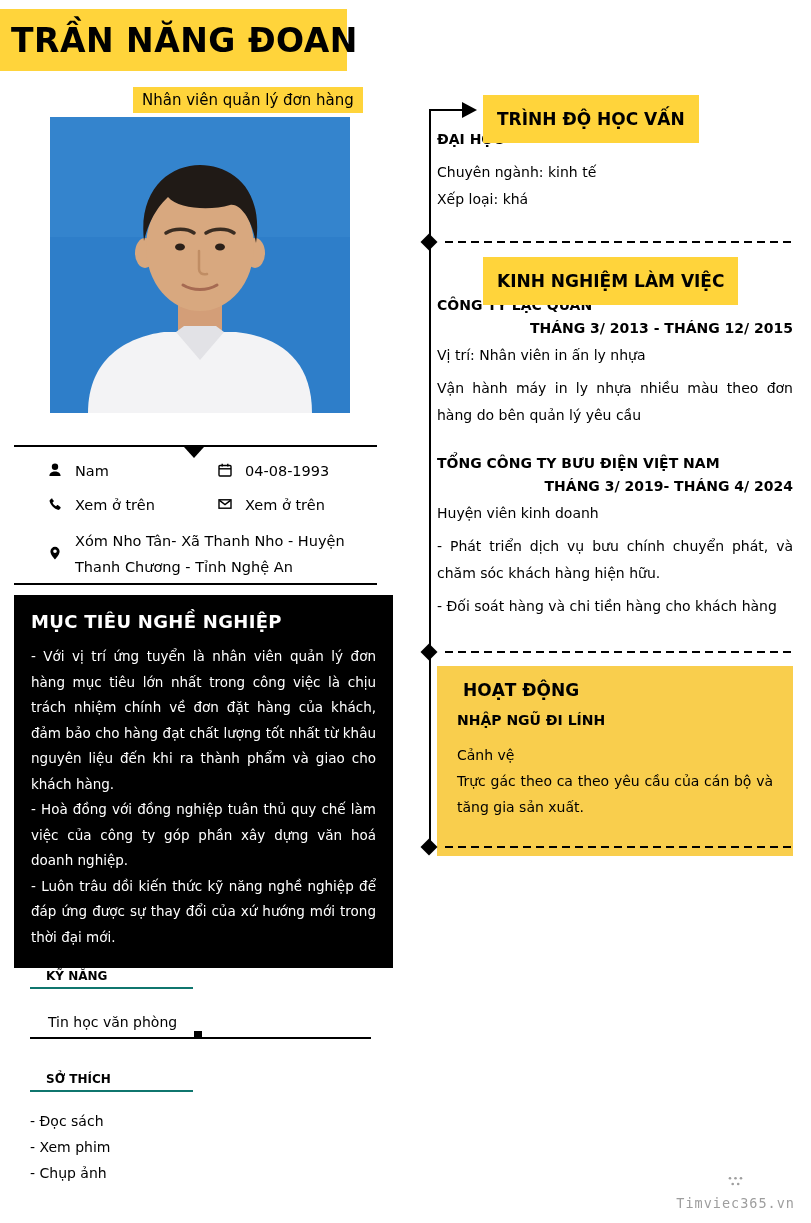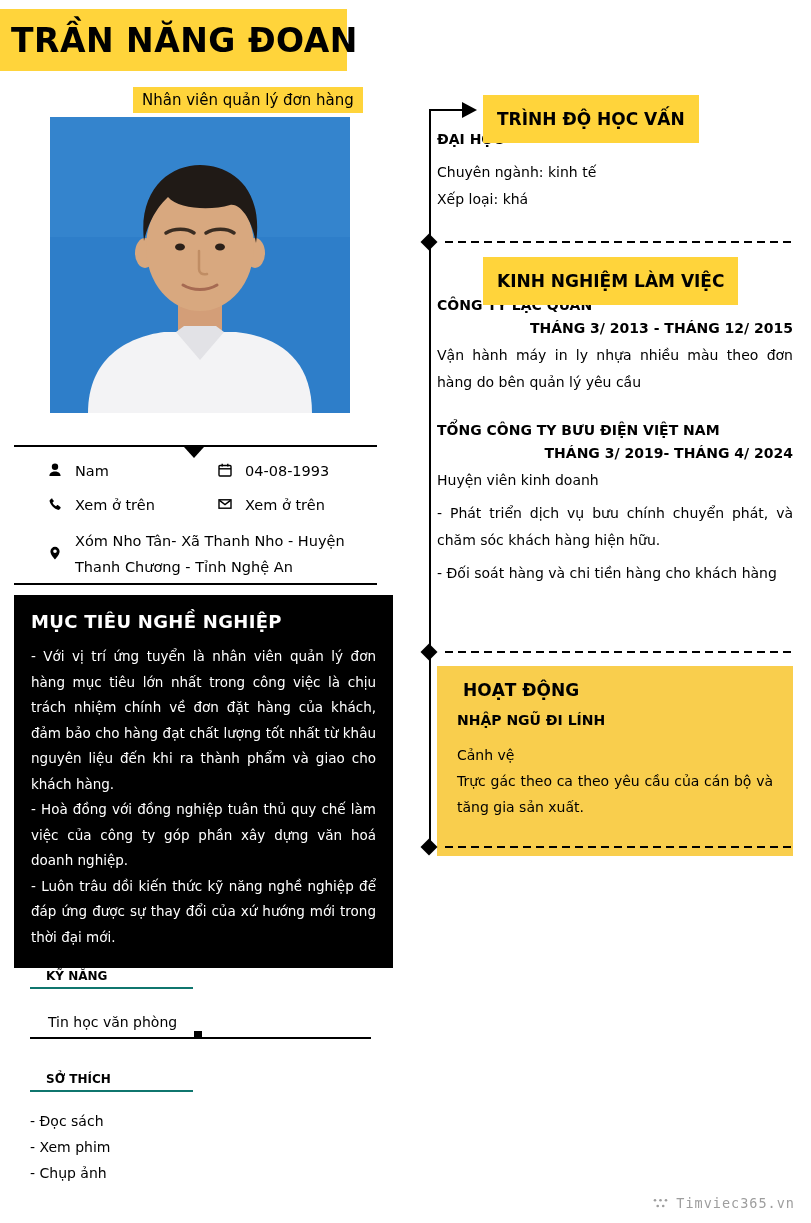--- a/index.html
+++ b/index.html
@@ -82,21 +82,21 @@
 
   .activity { position: absolute; left: 437px; top: 666px; width: 356px; height: 190px;
     background: var(--activity-box-yellow, #F9CE4D); padding: 14px 20px; z-index: 1; }
   .activity h2 { margin: 0 0 12px 6px; font-size: 17px; }
   .activity .sub { font-weight: 700; font-size: 14px; margin-bottom: 14px; }
   .activity .aline { font-size: 14px; line-height: 26px; text-align: justify; }
 
   
   .watermark { position: absolute; right: 16px; bottom: 12px; display: flex; align-items: center; gap: 8px;
     color: var(--watermark-gray, #9E9E9E); font-family: "DejaVu Sans Mono", "Liberation Mono", monospace;
-    font-size: 13.5px; letter-spacing: 1px; }
+    font-size: 13.5px; letter-spacing: 1px; flex-direction: column; }
 </style>
 </head>
 <body>
 
 <div class="page">
 
   <div class="name-block hl">
     <h1>TRẦN NĂNG ĐOAN</h1>
   </div>
   <div class="subtitle hl">Nhân viên quản lý đơn hàng</div>
@@ -208,20 +208,21 @@
   <div class="sep" id="sep1">
     <div class="diamond"></div>
     <div class="dash-line"></div>
   </div>
 
   <div class="tag hl" id="exp-tag">KINH NGHIỆM LÀM VIỆC</div>
   <div class="exp-block">
     <div class="job">
       <div class="company">CÔNG TY LẠC QUAN</div>
       <div class="period">THÁNG 3/ 2013 - THÁNG 12/ 2015</div>
+      <div class="jline">Vị trí: Nhân viên in ấn ly nhựa</div>
       <div class="jline">Vận hành máy in ly nhựa nhiều màu theo đơn hàng do bên quản lý yêu cầu</div>
     </div>
     <div class="job">
       <div class="company">TỔNG CÔNG TY BƯU ĐIỆN VIỆT NAM</div>
       <div class="period">THÁNG 3/ 2019- THÁNG 4/ 2024</div>
       <div class="jline">Huyện viên kinh doanh</div>
       <div class="jline">- Phát triển dịch vụ bưu chính chuyển phát, và chăm sóc khách hàng hiện hữu.</div>
       <div class="jline">- Đối soát hàng và chi tiền hàng cho khách hàng</div>
     </div>
   </div>

